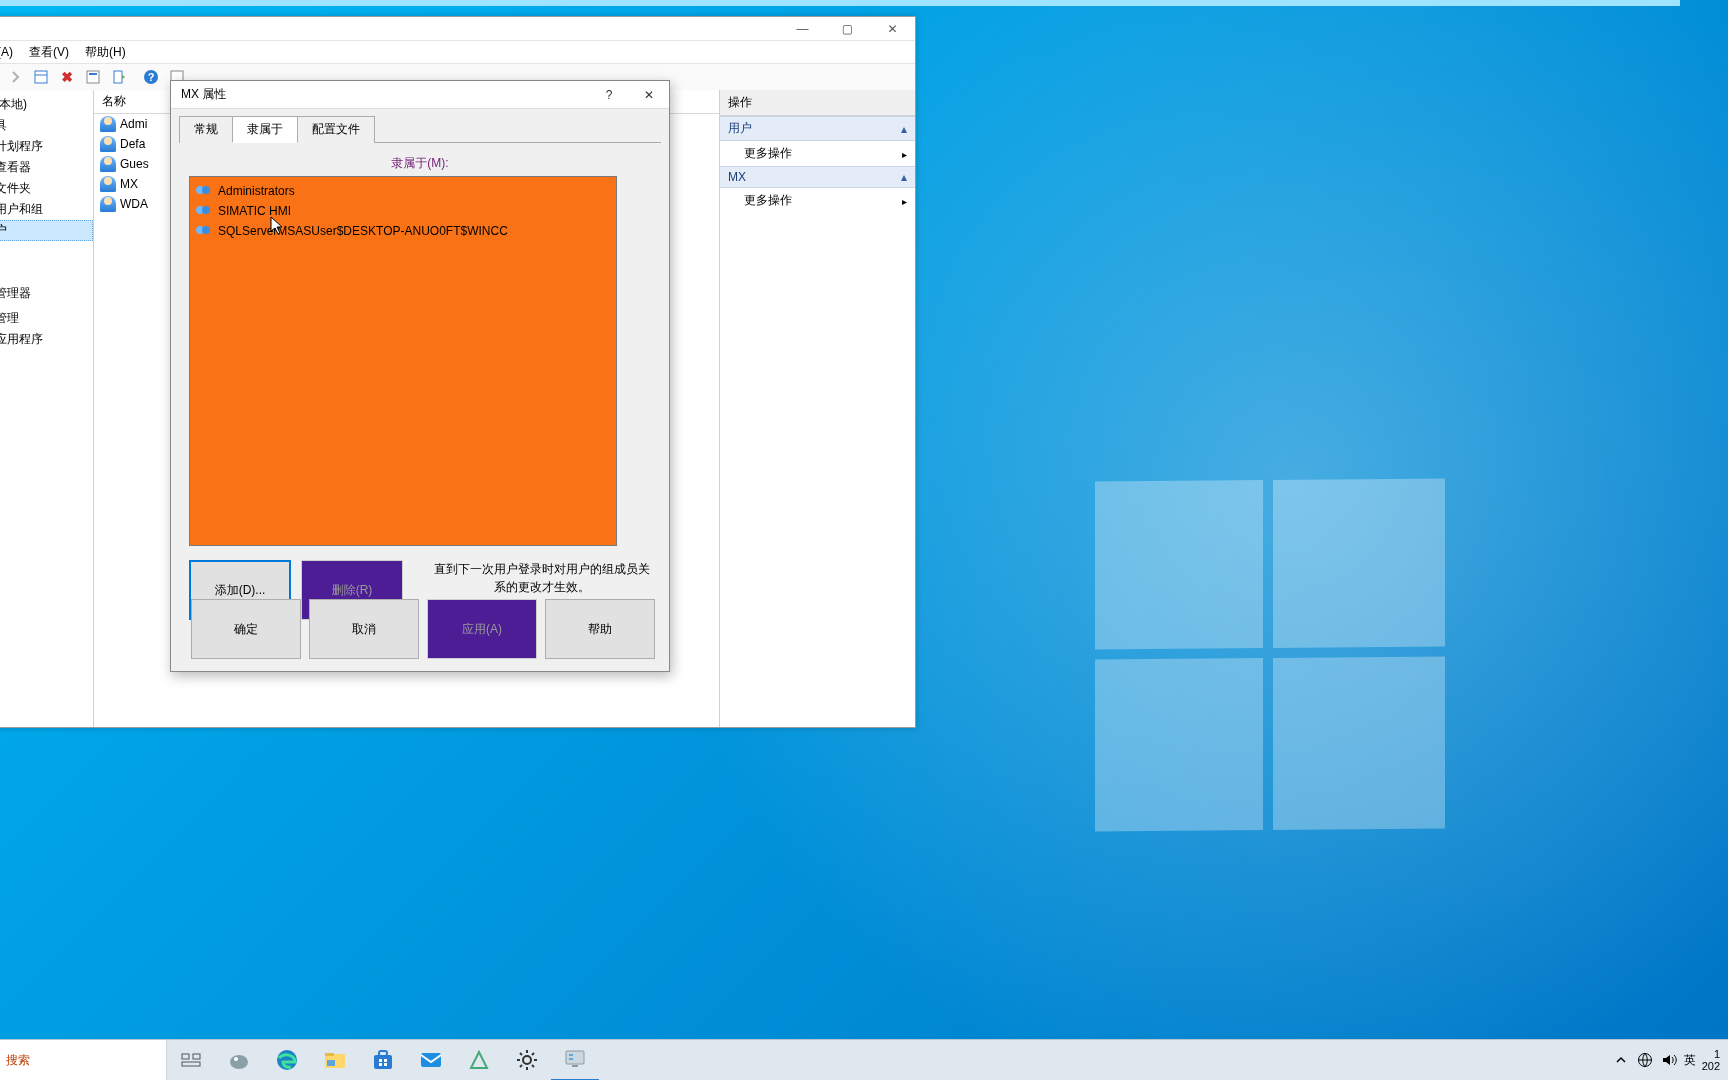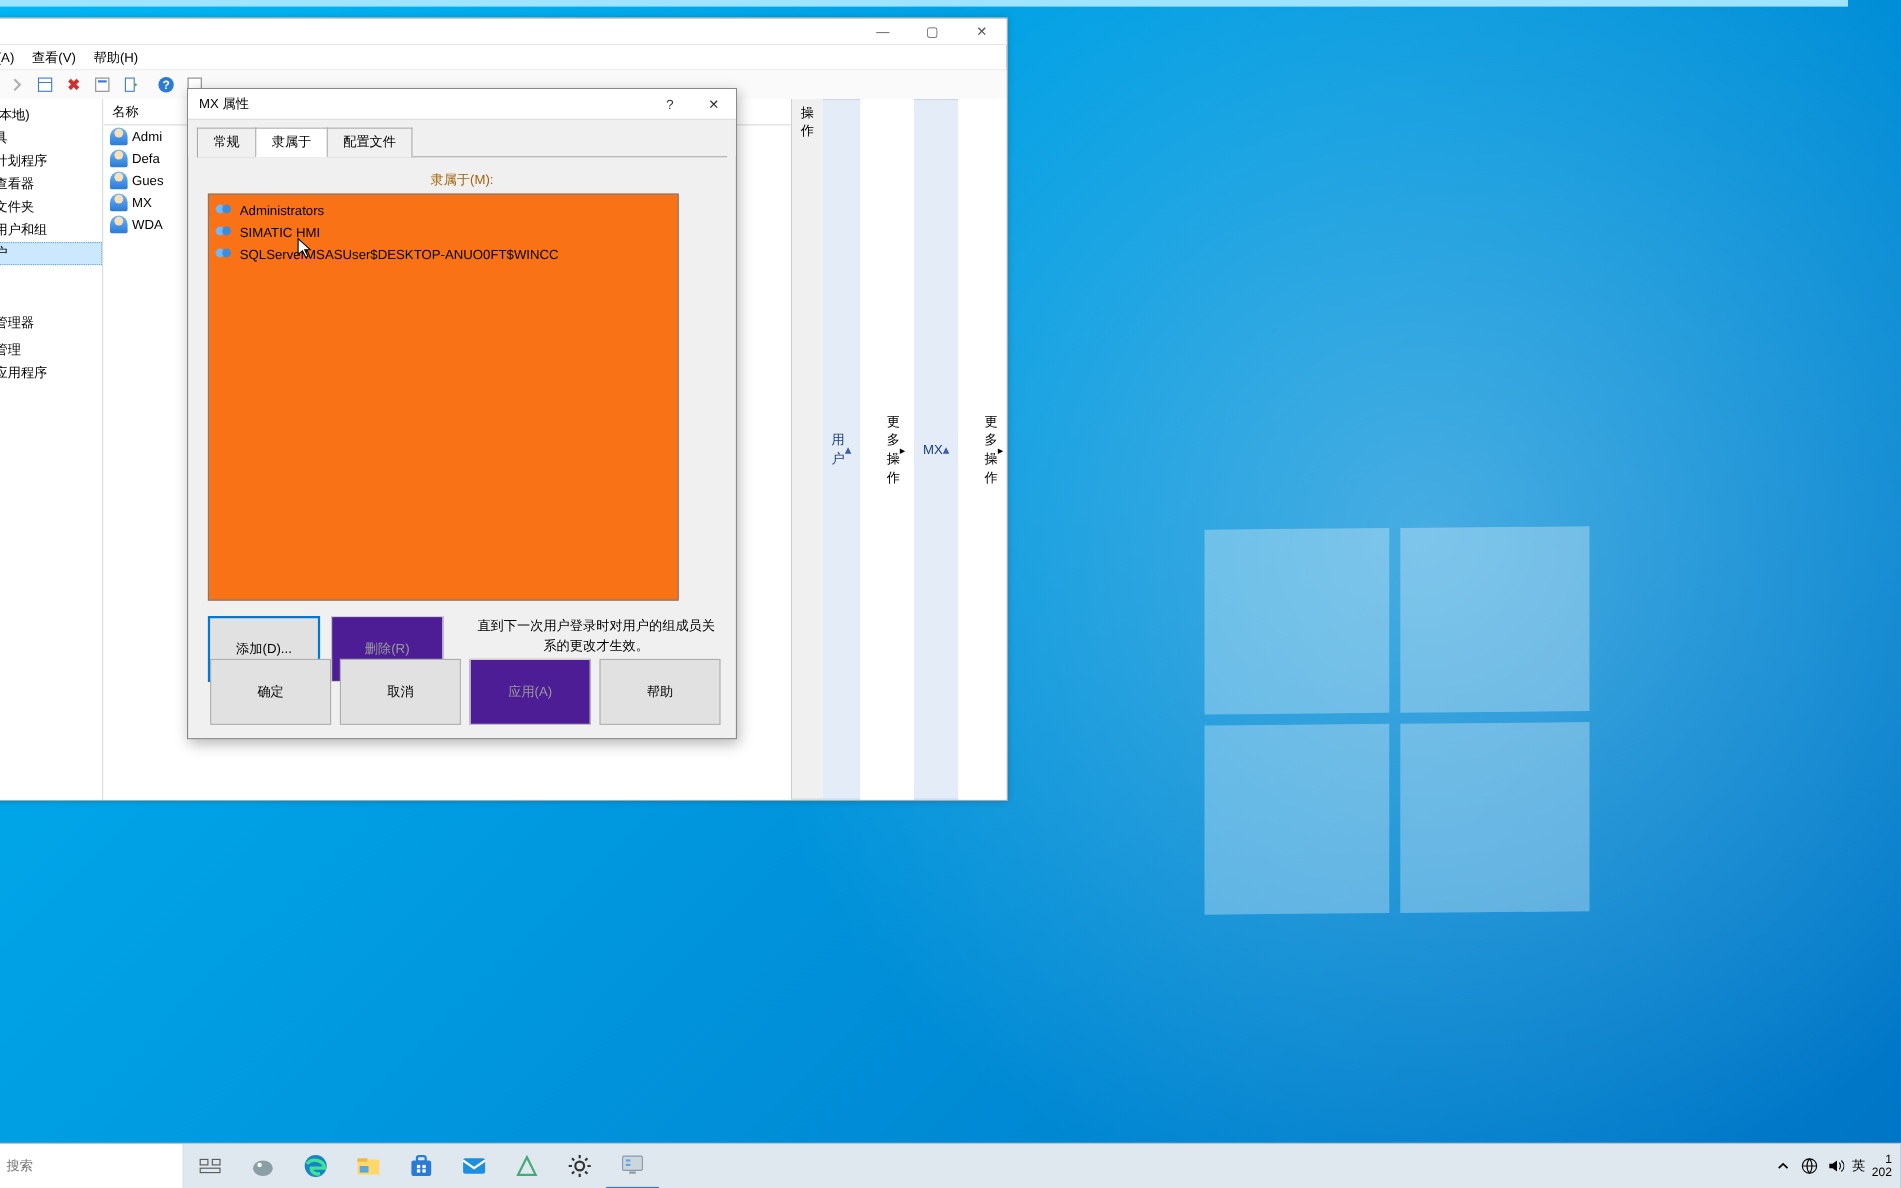--- a/index.html
+++ b/index.html
@@ -167,21 +167,21 @@
     position:absolute; top:1px; left:4px;
     width:8px; height:8px; border-radius:50%;
     background: #ffe0b3;
   }
 
   
   #actions {
     width: 195px;
     background: #fff;
     display: flex;
-    flex-direction: row;
+    flex-direction: column;
   }
   #actions-header {
     background: #f0f0f0;
     border-bottom: 1px solid #d0d0d0;
     padding: 4px 8px;
     color: #000;
   }
   .act-group {
     background: #e4ecf7;
     border-top: 1px solid #c9d6e8;
@@ -257,21 +257,21 @@
   }
   #tab-line {
     height: 1px;
     margin: 0 8px;
     background: #acacac;
   }
   #dlg-body {
     padding: 12px 18px 10px 18px;
   }
   #member-label {
-    color: #a16207;
+    color: #701a75;
     margin-bottom: 4px;
   }
   #member-list {
     width: 418px;
     height: 360px;
     background: #f97316;
     border: 1px solid #7a7a7a;
     padding: 4px;
     overflow: auto;
   }
@@ -350,21 +350,21 @@
     border-top: 1px solid #b8c5cf;
     display: flex;
     align-items: stretch;
   }
   #searchbox {
     width: 160px;
     background: #ffffff;
     display: flex;
     align-items: center;
     padding-left: 6px;
-    color: #737373;
+    color: #c2410c;
     border-right: 1px solid #cfd8de;
   }
   #tb-icons {
     display: flex;
     align-items: center;
   }
   .tb-item {
     width: 48px; height: 40px;
     display: flex; align-items: center; justify-content: center;
   }

